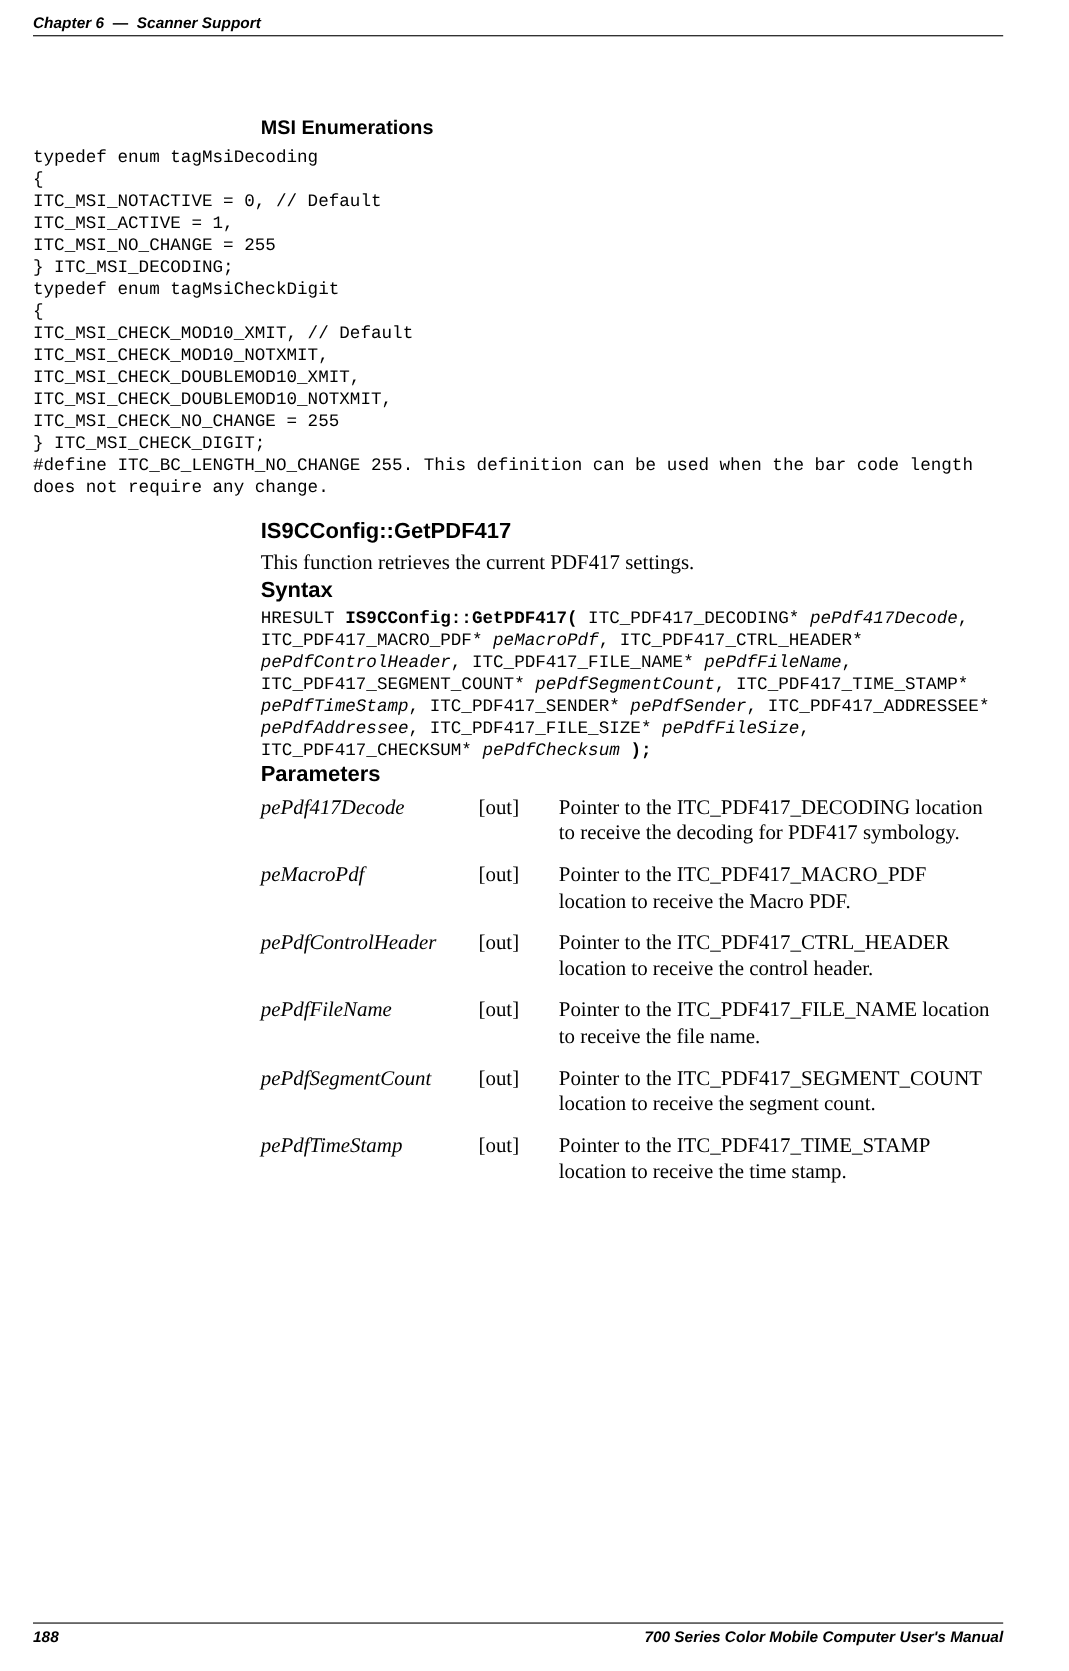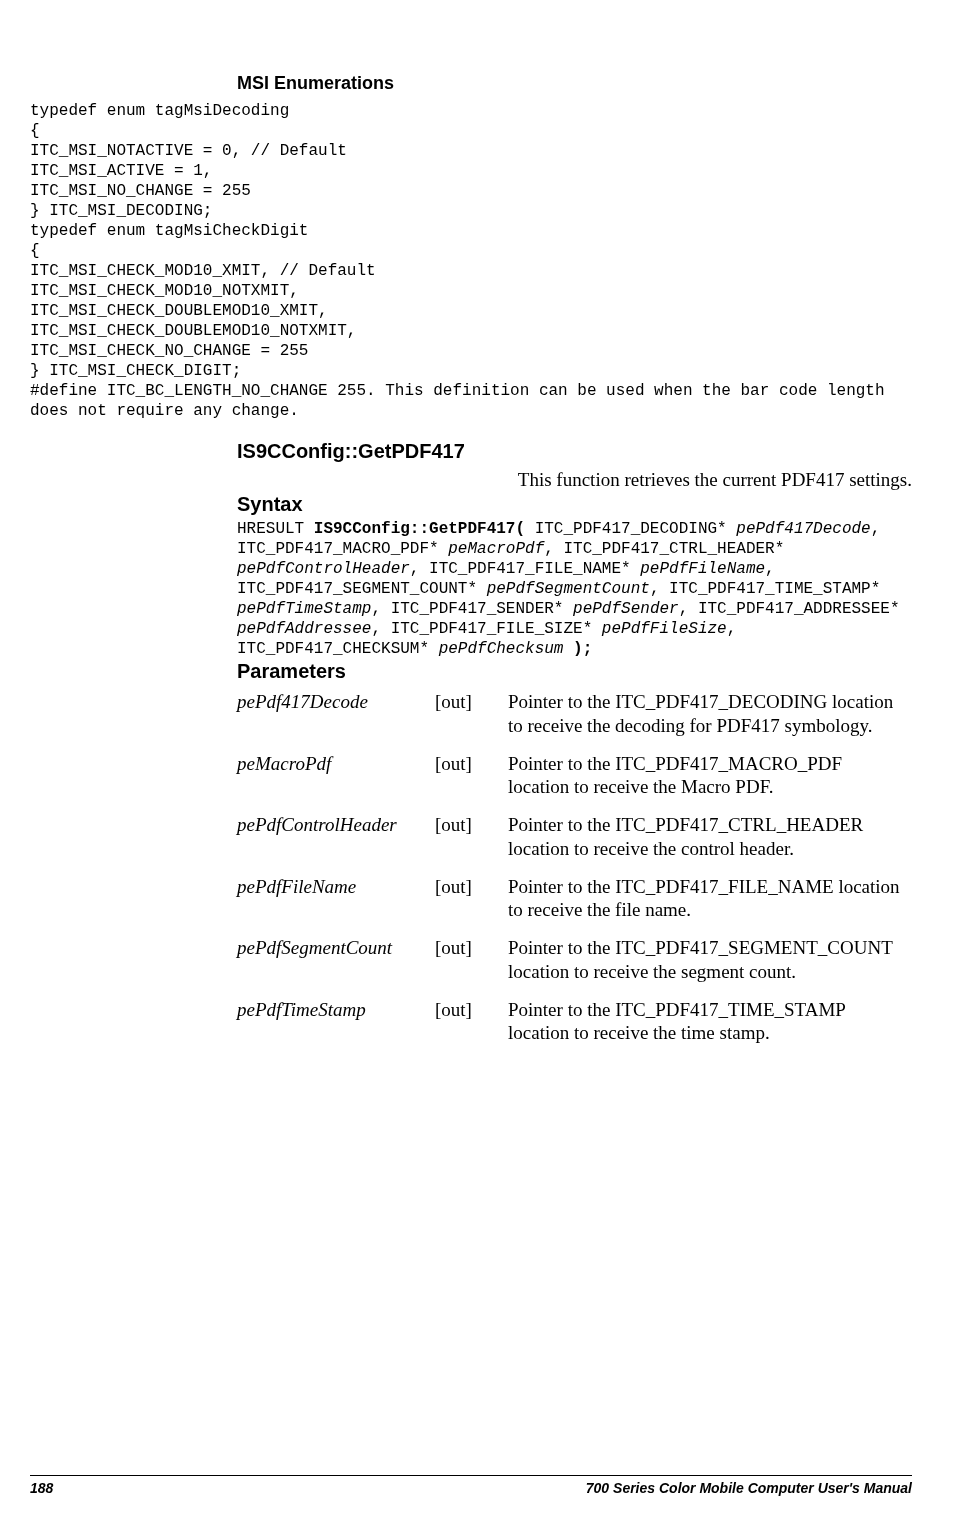--- a/index.html
+++ b/index.html
@@ -72,21 +72,20 @@
     margin: 0;
     white-space: pre-wrap;
   }
   pre.syntax .b { font-weight: bold; }
   pre.syntax .i { font-style: italic; }
   .body-text {
     font-family: "Adobe Garamond Pro", Garamond, "Times New Roman", serif;
     font-size: 19px;
     line-height: 1.3;
     margin-top: 2px;
-    text-align: right;
   }
   table.params {
     border-collapse: collapse;
     font-family: "Adobe Garamond Pro", Garamond, "Times New Roman", serif;
     font-size: 19px;
     width: 100%;
   }
   table.params td {
     vertical-align: top;
     padding: 4px 8px 10px 0;
@@ -108,20 +107,25 @@
     justify-content: space-between;
   }
   .footer .pnum { font-style: italic; }
   .footer .book { font-style: italic; text-align: right; }
 </style>
 </head>
 <body>
 
 <div class="page">
 
+  <div class="running-head">
+    <span class="chapter">Chapter 6</span>
+    <span class="sep">—</span>
+    <span class="section">Scanner Support</span>
+  </div>
 
   <div class="content">
 
     <div class="indent-col">
       <div class="h3">MSI Enumerations</div>
     </div>
     <pre class="code">typedef enum tagMsiDecoding
 {
 ITC_MSI_NOTACTIVE = 0, // Default
 ITC_MSI_ACTIVE = 1,

